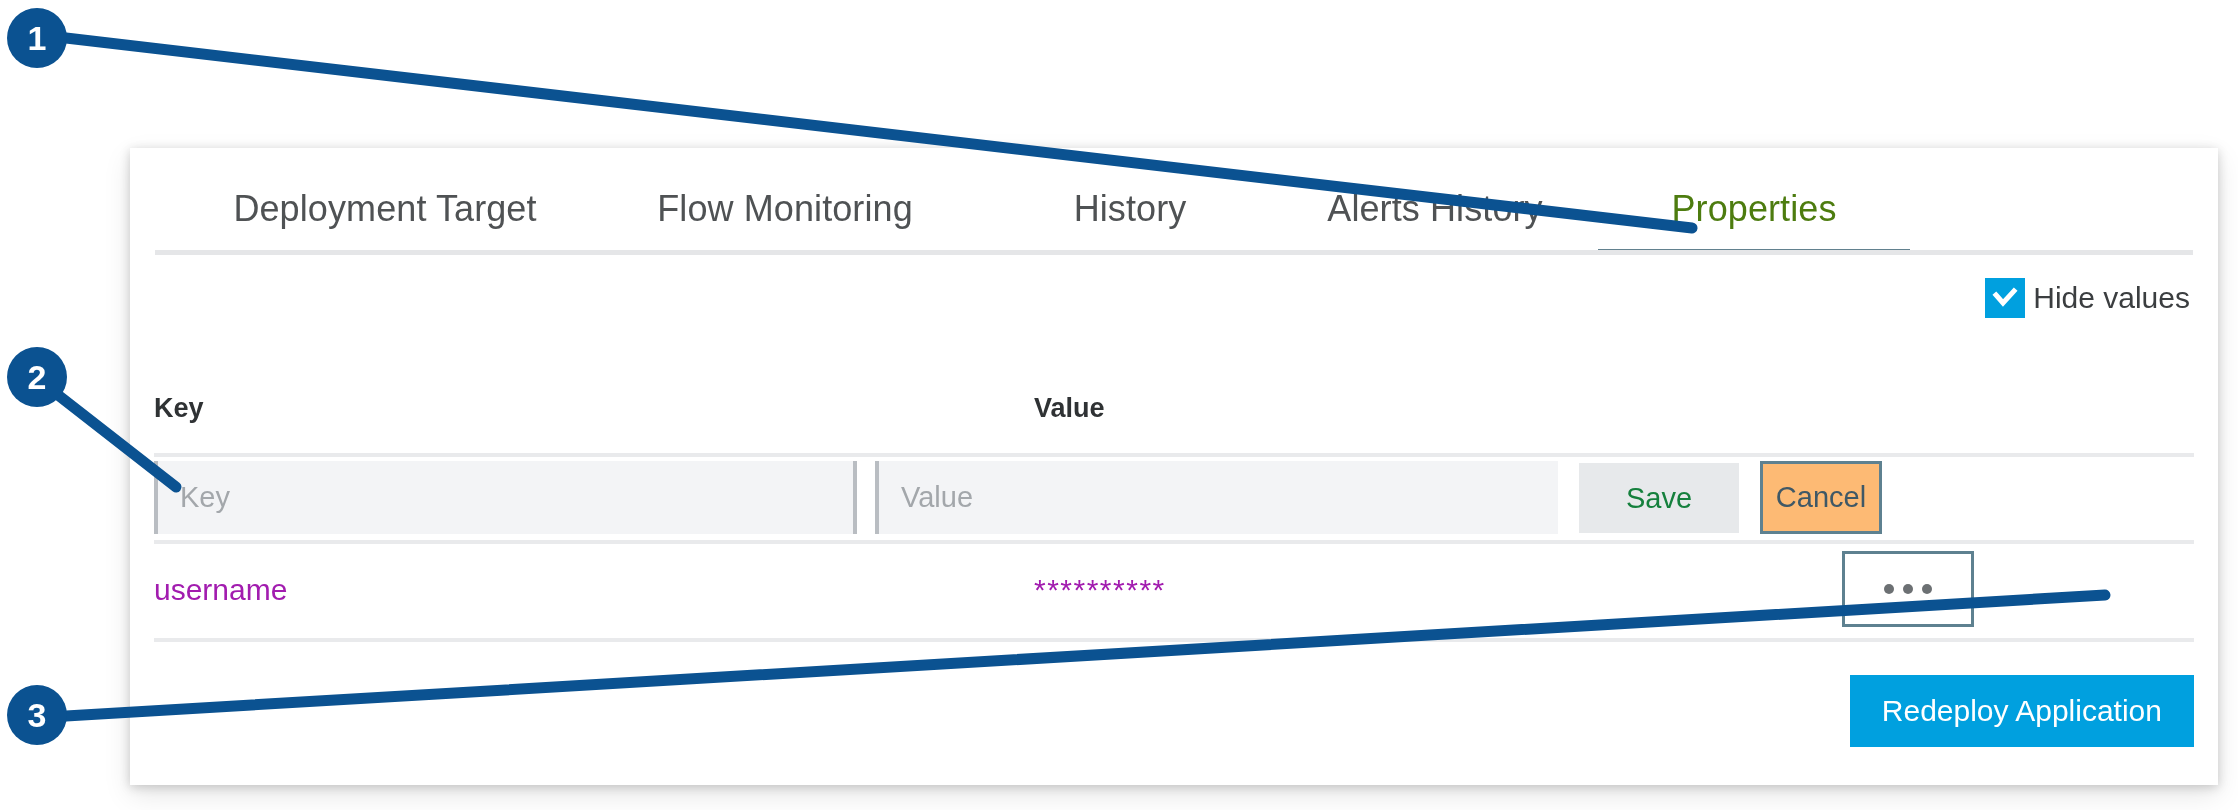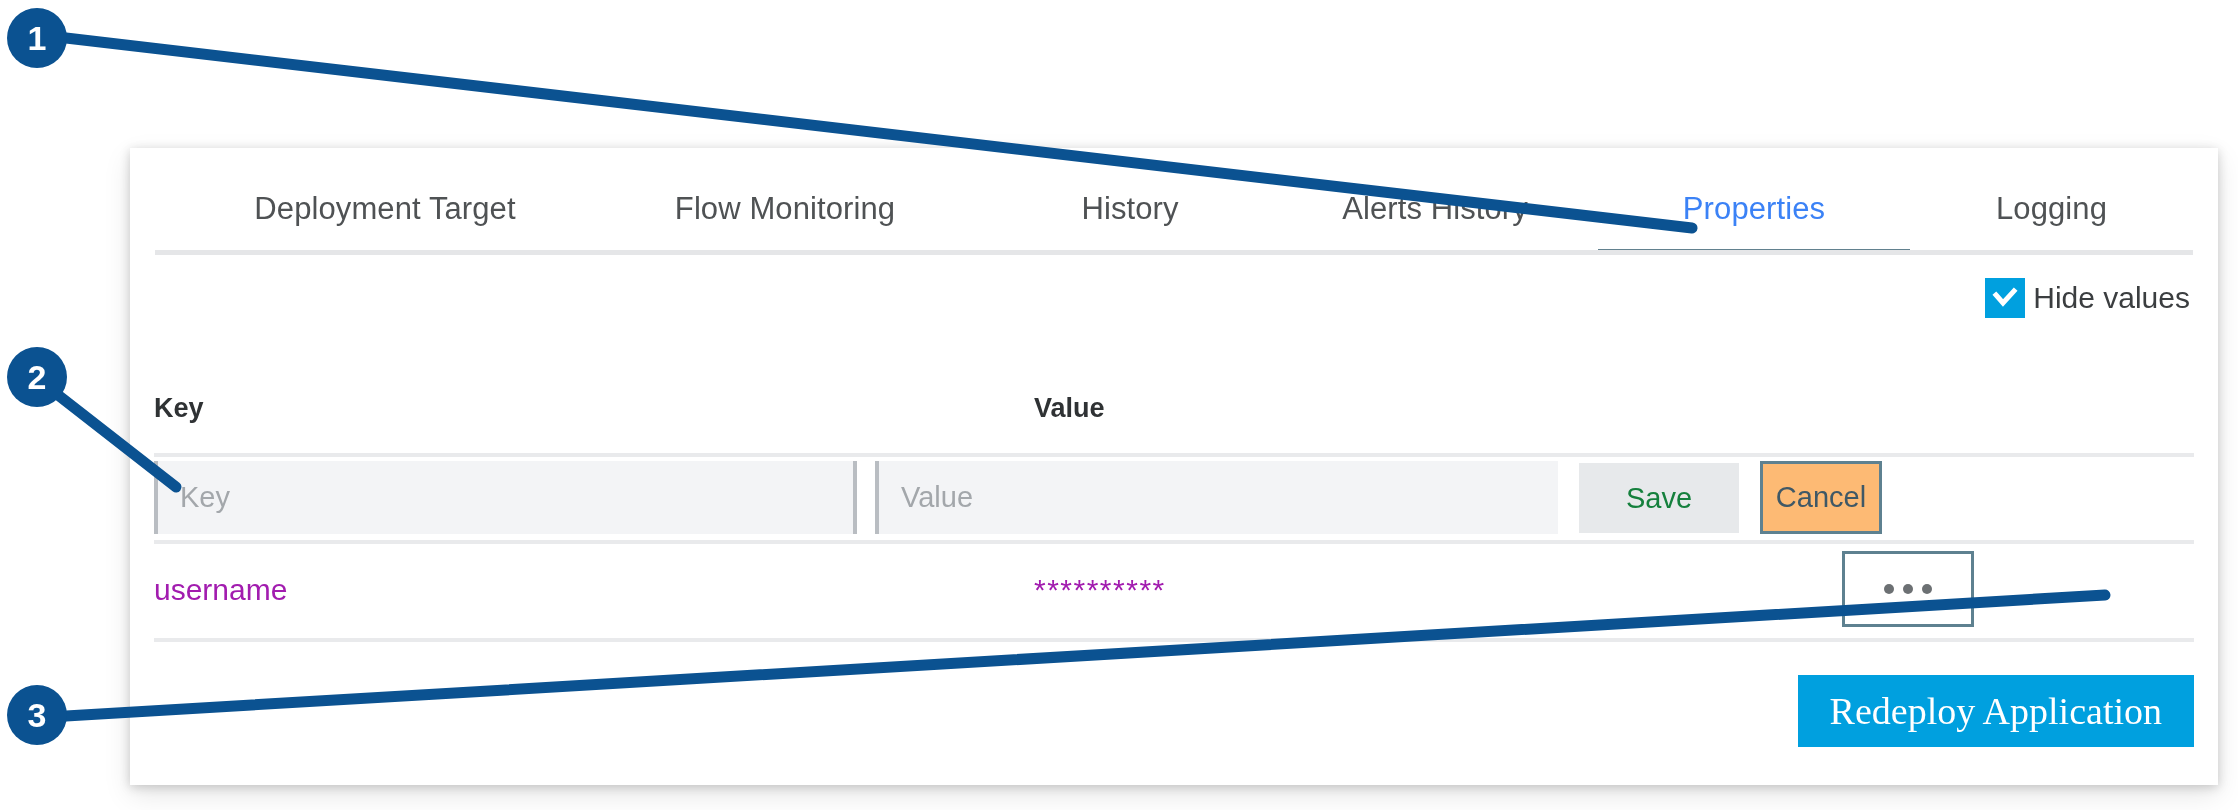--- a/index.html
+++ b/index.html
@@ -41,30 +41,30 @@
     width: 2038px;
     height: 87px;
   }
   .tab {
     position: absolute;
     top: 0;
     height: 87px;
     display: flex;
     align-items: center;
     justify-content: center;
-    font-size: 31px;
+    font-size: 36px;
     color: #4f5254;
     letter-spacing: 0.1px;
     cursor: pointer;
     box-sizing: border-box;
     border-bottom: 6px solid transparent;
     white-space: nowrap;
   }
   .tab.active {
-    color: #3b82f6;
+    color: #4d7c0f;
     border-bottom-color: #62818f;
     justify-content: center;
   }
 
   #tab-divider {
     position: absolute;
     left: 25px;
     top: 102px;
     width: 2038px;
     height: 5px;
@@ -246,22 +246,22 @@
   
   #btn-redeploy {
     position: absolute;
     right: 24px;
     top: 527px;
     height: 72px;
     padding: 0 32px;
     background: #00a0df;
     color: #ffffff;
     border: none;
-    font-size: 38px;
-    font-family: Liberation Serif, serif;
+    font-size: 30px;
+    font-family: Liberation Sans, sans-serif;
     cursor: pointer;
     display: flex;
     align-items: center;
     justify-content: center;
     white-space: nowrap;
   }
 
   
   #callout-layer {
     position: absolute;
@@ -305,23 +305,20 @@
       </div>
       <div class="tab" style="left:830px;width:290px;">
         <span>History</span>
       </div>
       <div class="tab" style="left:1120px;width:320px;">
         <span>Alerts History</span>
       </div>
       <div class="tab active" style="left:1443px;width:312px;">
         <span>Properties</span>
       </div>
-      <div class="tab" style="left:1755px;width:283px;">
-        <span>Logging</span>
-      </div>
     </div>
     <div id="tab-divider"></div>
 
     <div id="hide-values-row">
       <div id="hide-values-checkbox">
         <svg width="26" height="26" viewBox="0 0 26 26">
           <path d="M4 10 L11 18 L22 6" fill="none" stroke="#ffffff" stroke-width="5" stroke-linecap="square" stroke-linejoin="miter"></path>
         </svg>
       </div>
       <div id="hide-values-label">Hide values</div>

